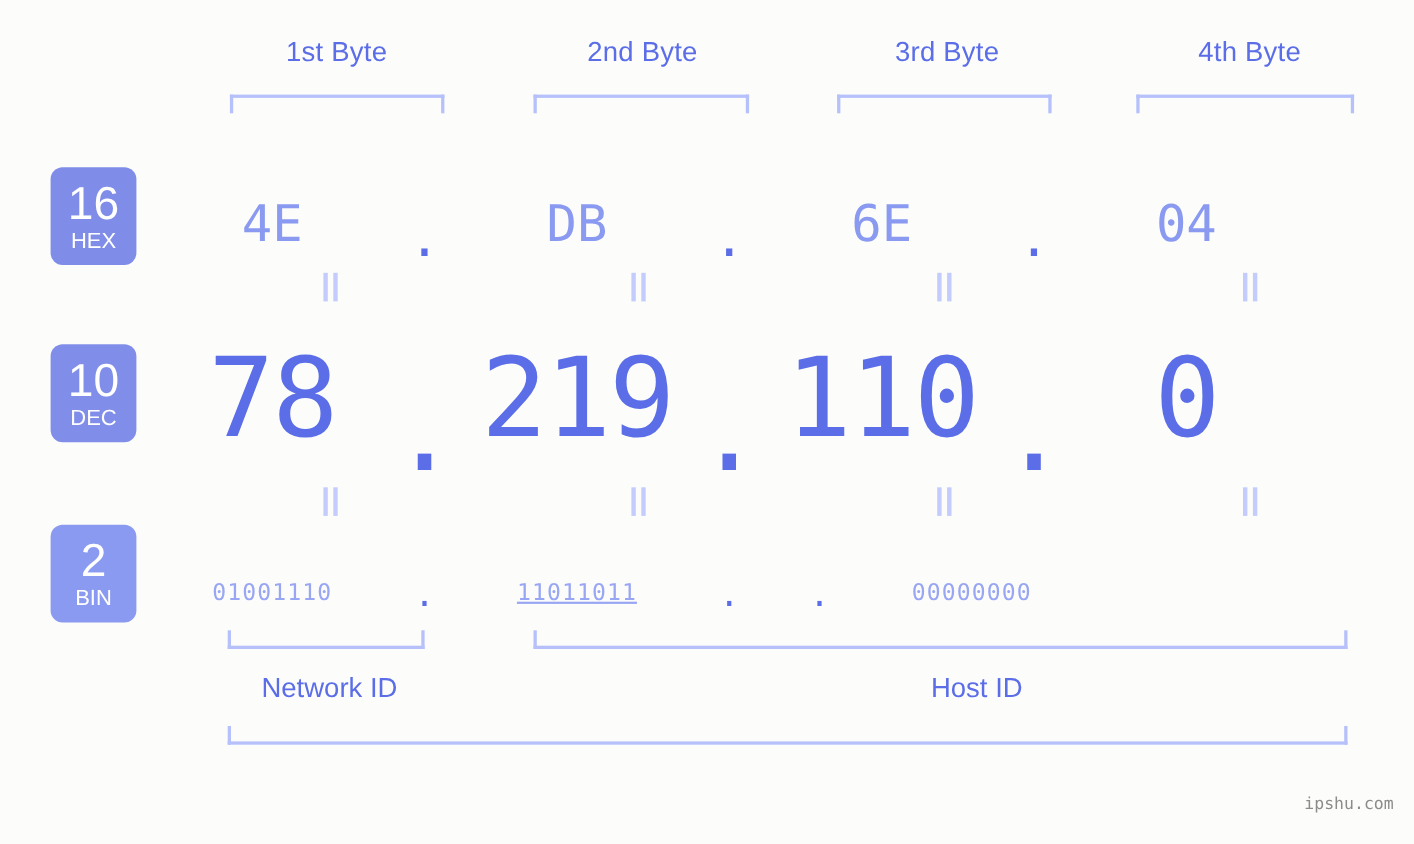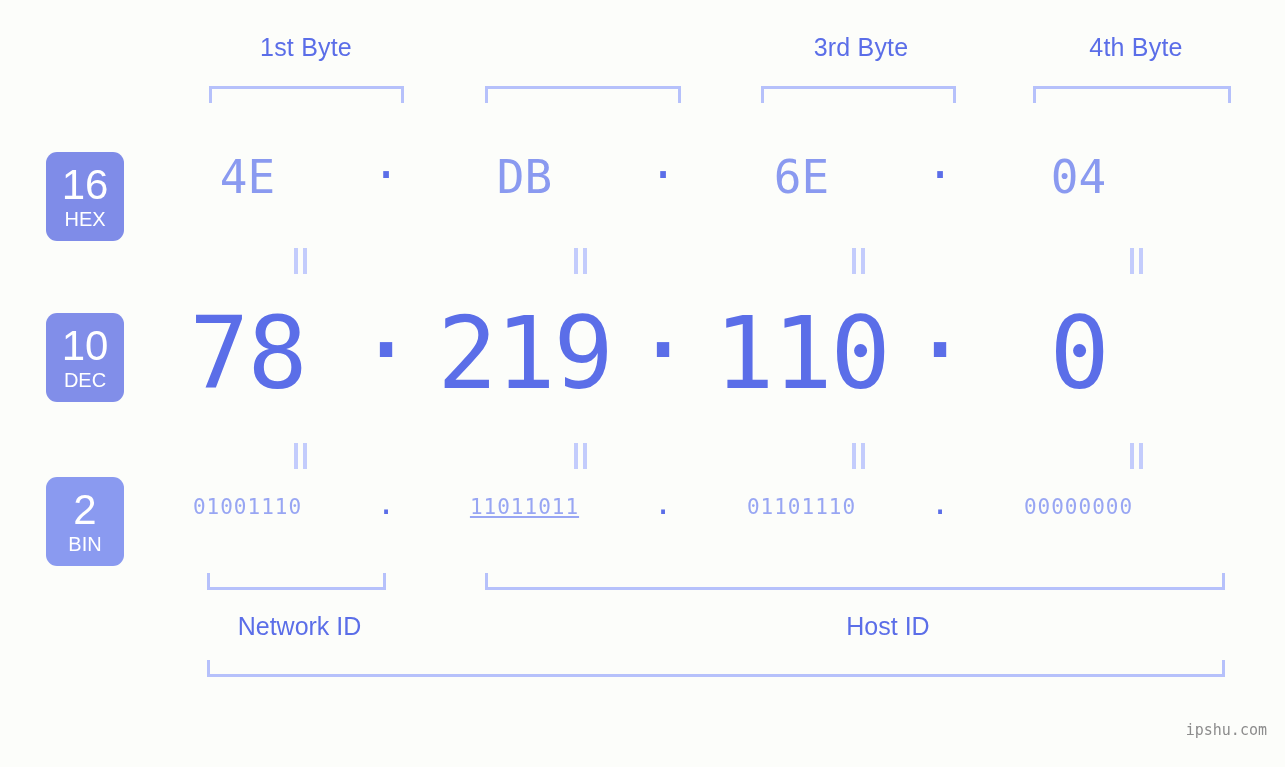--- a/index.html
+++ b/index.html
@@ -70,21 +70,21 @@
     margin-top: 3px;
     font-family: "Liberation Sans", sans-serif;
   }
 
   
   .row {
     position: absolute;
     left: 150px;
     width: 1105px;
     display: flex;
-    align-items: flex-start;
+    align-items: flex-end;
   }
   .cell {
     text-align: center;
     white-space: nowrap;
   }
   .sep {
     text-align: center;
     white-space: nowrap;
   }
 
@@ -178,20 +178,21 @@
     color: #8c8c8c;
     white-space: nowrap;
   }
 </style>
 </head>
 <body>
 
 <div id="stage">
 
   <div class="byte-label" style="left:207px; width:198px;">1st Byte</div>
+  <div class="byte-label" style="left:485px; width:198px;">2nd Byte</div>
   <div class="byte-label" style="left:762px; width:198px;">3rd Byte</div>
   <div class="byte-label" style="left:1037px; width:198px;">4th Byte</div>
 
   <div class="bracket down" style="left:209px; top:86px; width:195px; height:17px;"></div>
   <div class="bracket down" style="left:485px; top:86px; width:196px; height:17px;"></div>
   <div class="bracket down" style="left:761px; top:86px; width:195px; height:17px;"></div>
   <div class="bracket down" style="left:1033px; top:86px; width:198px; height:17px;"></div>
 
   <div class="badge" style="top:152px; height:89px; background:#7f8ce8;">
     <span class="num">16</span>
@@ -260,21 +261,20 @@
   <div class="eq" style="left:1125px; top:443px;">
       <i></i>
       <i></i>
     </div>
 
   <div class="row row-bin">
     <div class="cell" style="width:195px;">01001110</div>
     <div class="sep" style="width:82px;">.</div>
     <div class="cell" style="width:195px;text-decoration:underline;">11011011</div>
     <div class="sep" style="width:82px;">.</div>
-    <div class="cell" style="width:195px;">01101110</div>
     <div class="sep" style="width:82px;">.</div>
     <div class="cell" style="width:195px;">00000000</div>
   </div>
 
   <div class="bracket up" style="left:207px; top:573px; width:179px; height:17px;"></div>
   <div class="bracket up" style="left:485px; top:573px; width:740px; height:17px;"></div>
 
   <div class="id-label" style="left:197px; top:612px; width:205px;">Network ID</div>
   <div class="id-label" style="left:788px; top:612px; width:200px;">Host ID</div>
 

